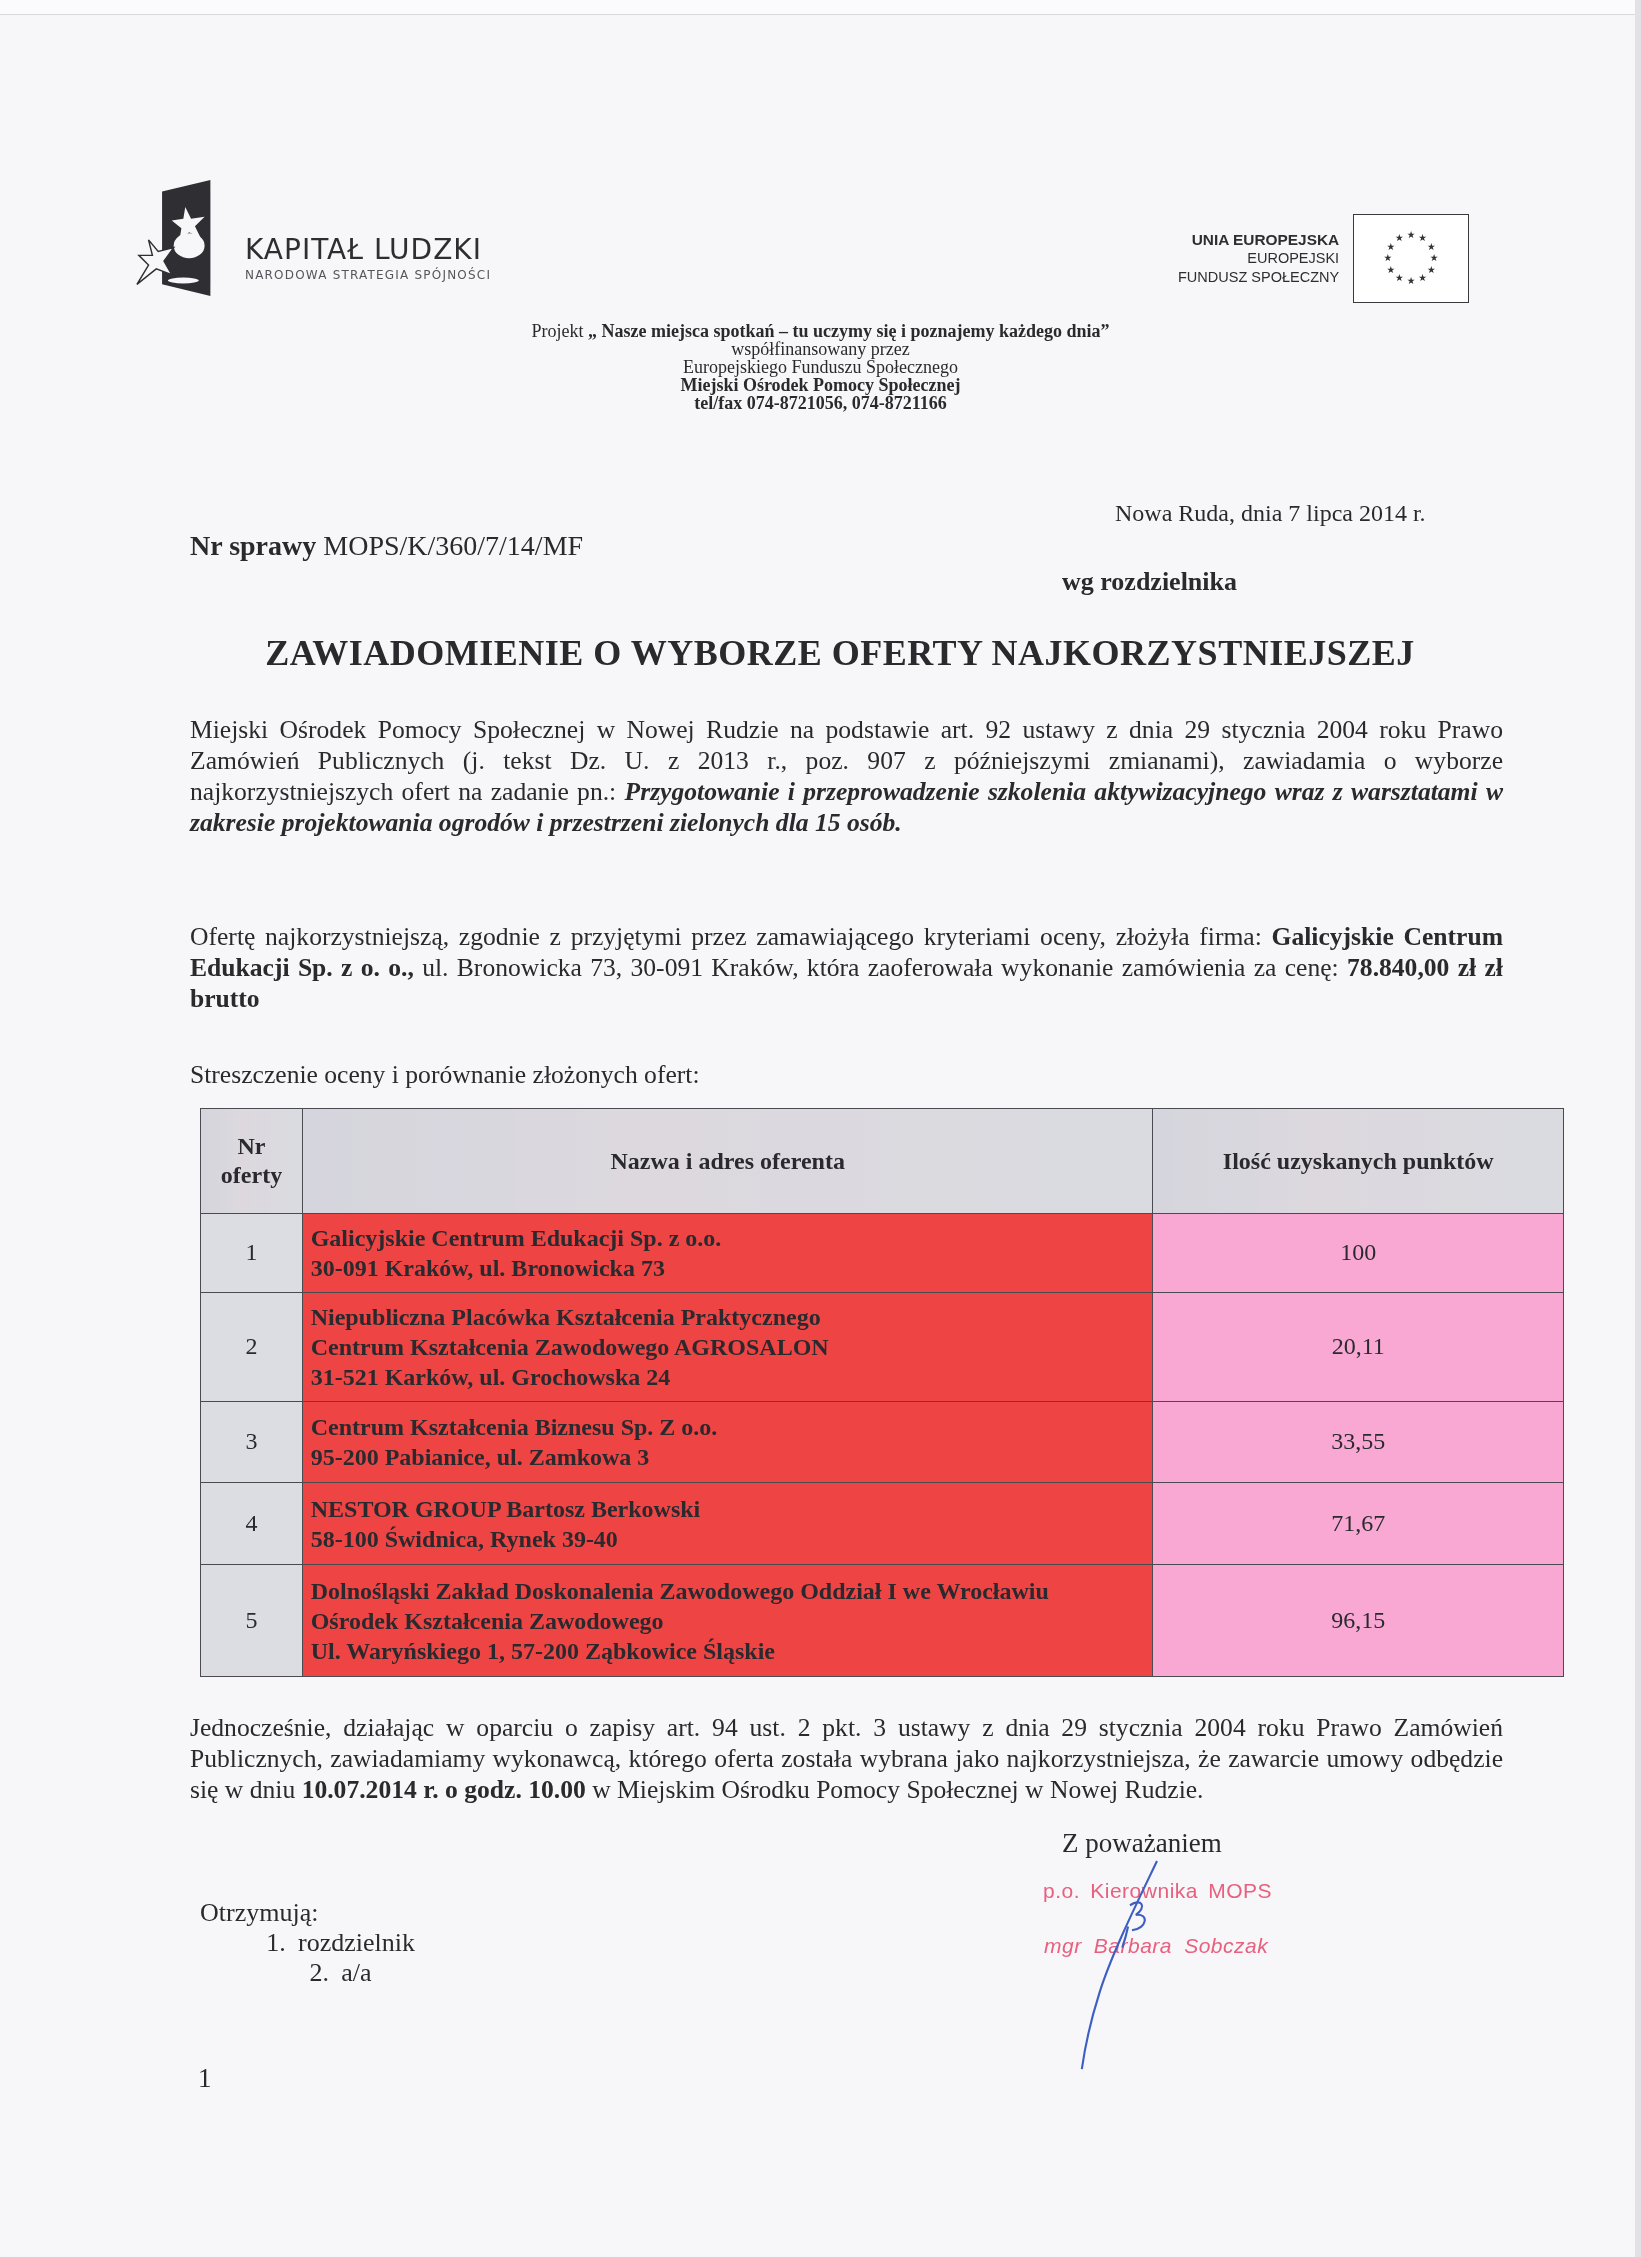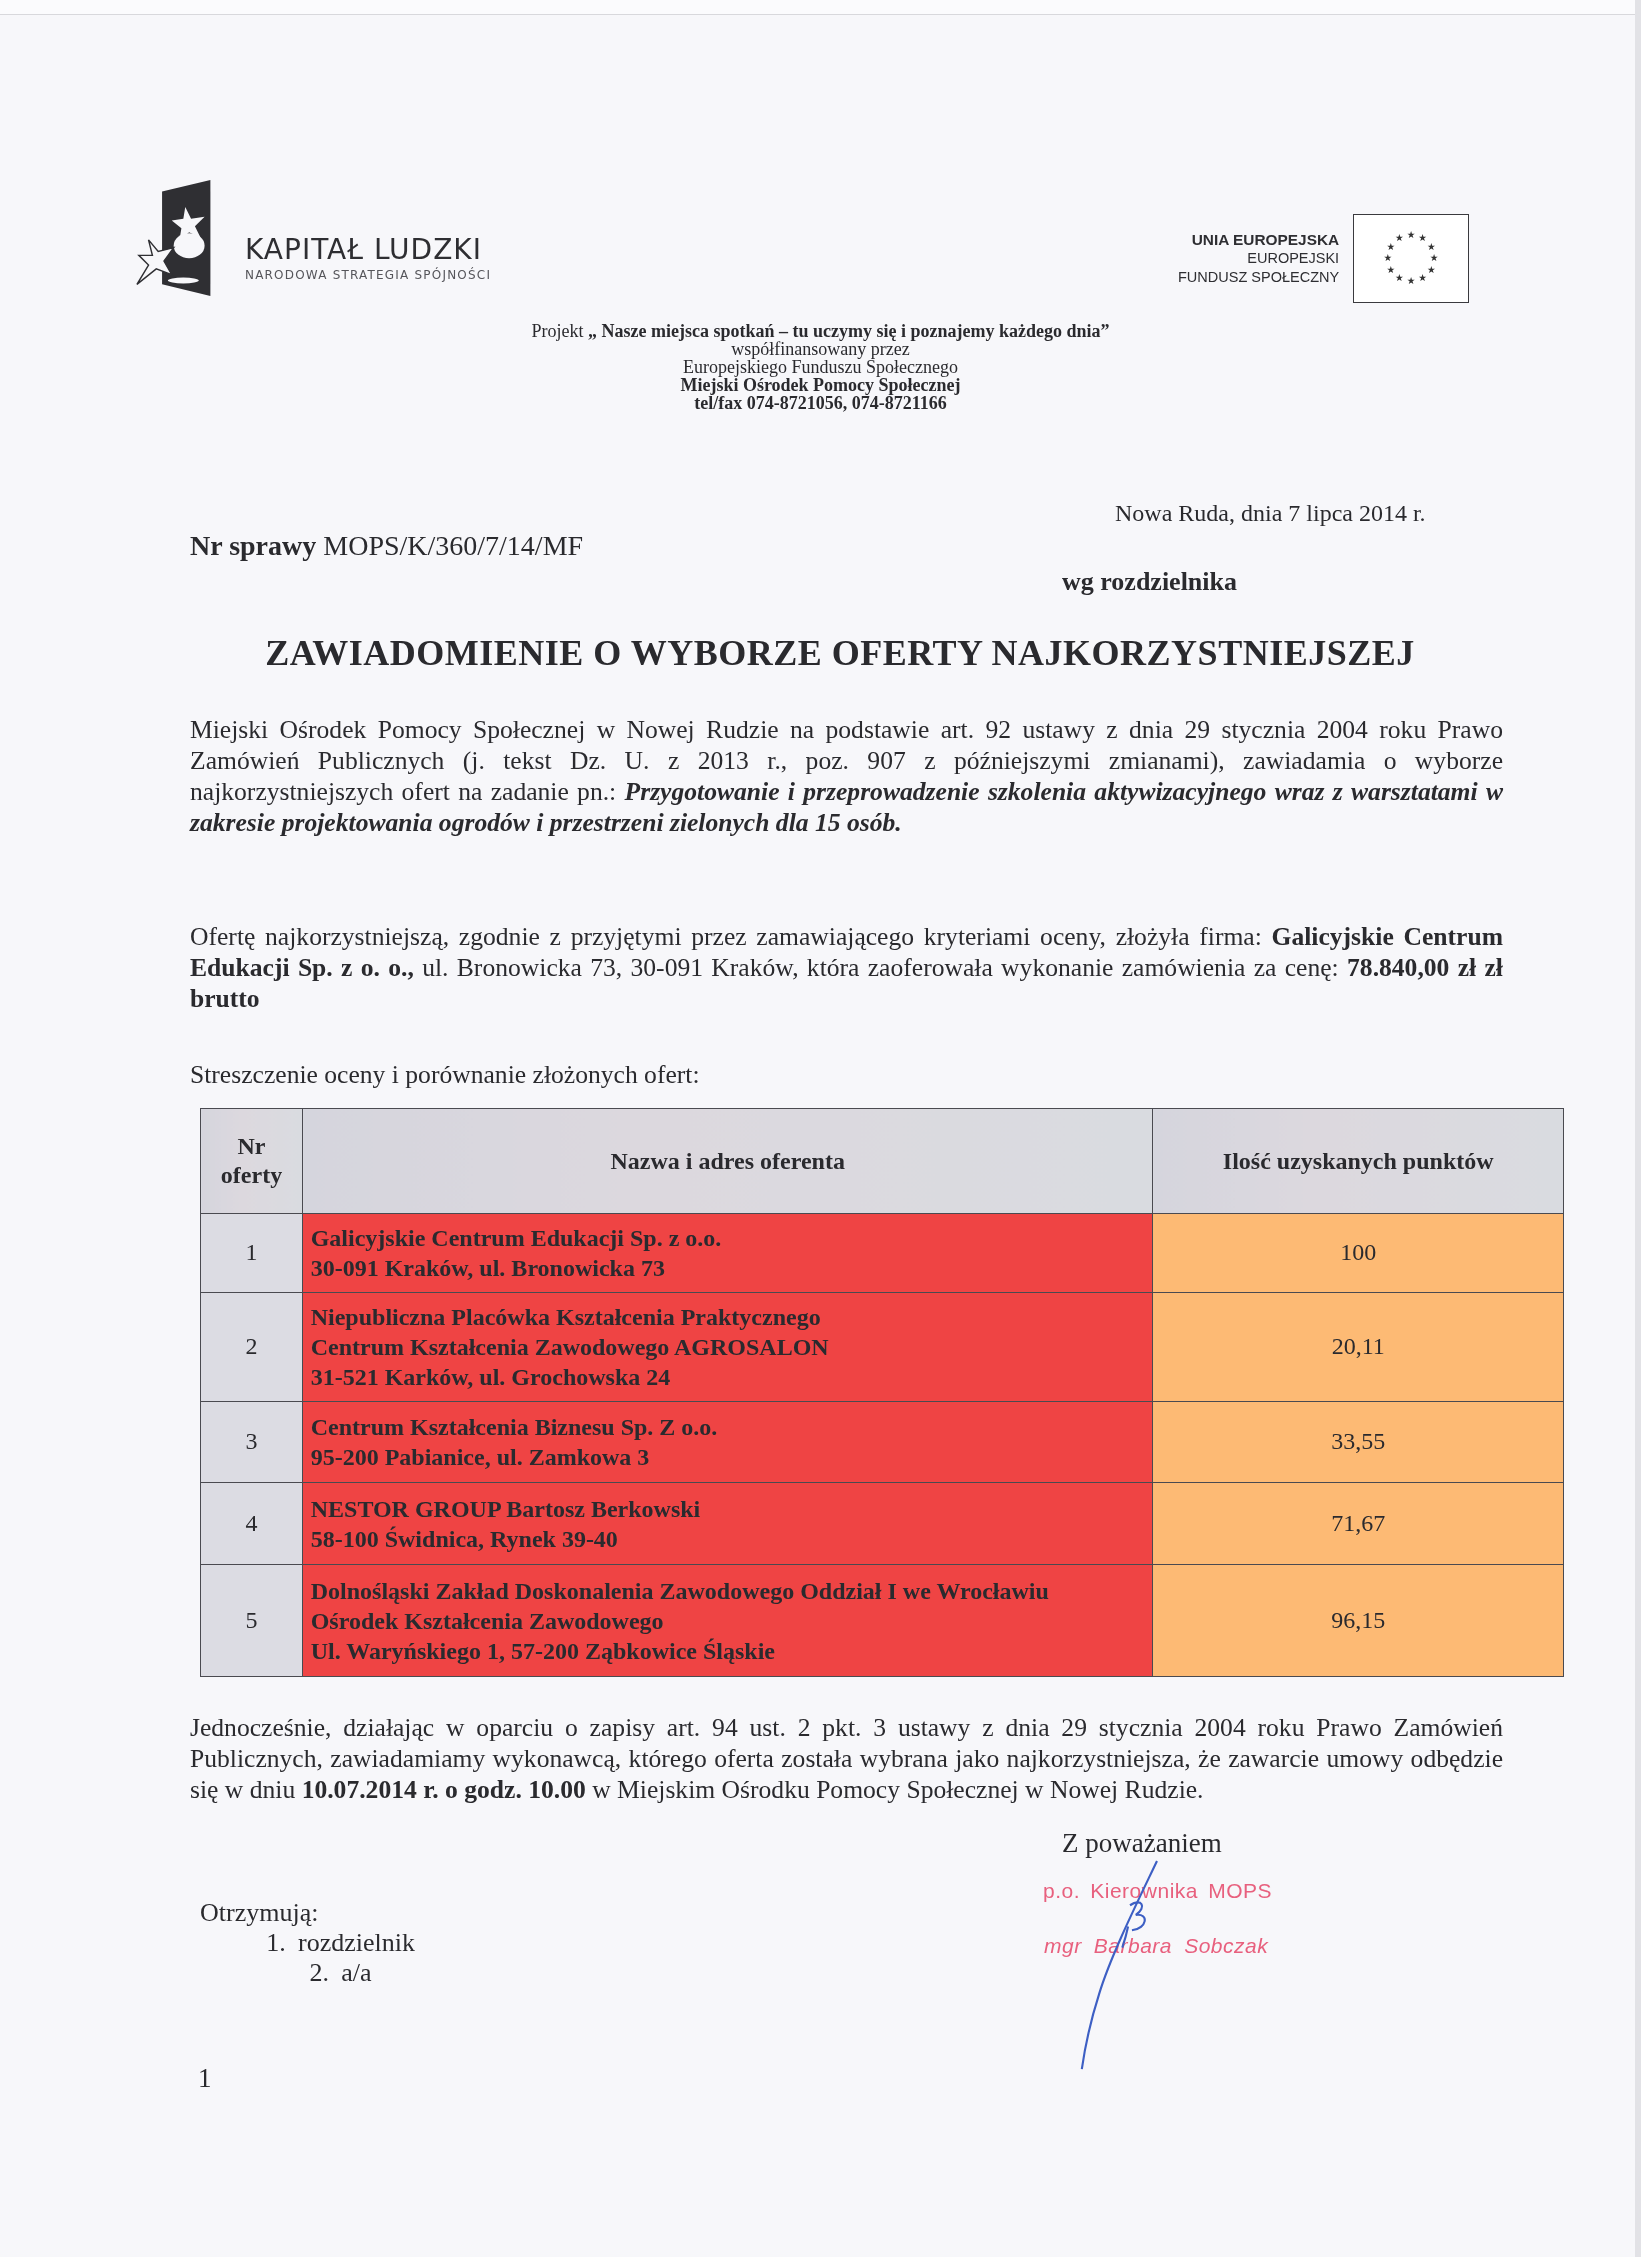--- a/index.html
+++ b/index.html
@@ -42,21 +42,21 @@
   .p2 { top: 921px; }
   .p3 { top: 1059px; }
   .p4 { top: 1712px; }
 
   
   .offers { position: absolute; left: 200px; top: 1108px; width: 1364px; border-collapse: collapse; font-size: 24px; }
   .offers td, .offers th { border: 1.9px solid #4a4a50; vertical-align: middle; }
   .offers th { background: linear-gradient(90deg, #d5d5dd 0%, #dcd8de 40%, #d9dbe0 100%); font-weight: bold; height: 102px; font-size: 24px; }
   .offers td.nr { background: #dcdce3; text-align: center; width: 99px; font-size: 24px; }
   .offers td.name { padding: 3.9px 7.7px; line-height: 30px; width: 834px; background: #ef4444; font-weight: bold; }
-  .offers td.pts { text-align: center; background: #fdba74; font-size: 24px; }
+  .offers td.pts { text-align: center; background: #f9a8d4; font-size: 24px; }
   .offers th.nr-h { width: 99px; line-height: 29px; }
   .offers tr.r1 td { height: 70px; }
   .offers tr.r2 td { height: 100px; }
   .offers tr.r3 td { height: 73px; }
   .offers tr.r4 td { height: 73px; }
   .offers tr.r5 td { height: 103px; }
 
   .regards { position: absolute; left: 1062px; top: 1828px; font-size: 27px; }
   .stamp1 { position: absolute; left: 1043px; top: 1879px; font-family: "Liberation Sans", sans-serif; font-size: 21px; color: #e8607e; letter-spacing: 0.5px; word-spacing: 3.9px; }
   .stamp2 { position: absolute; left: 1044px; top: 1934px; font-family: "Liberation Sans", sans-serif; font-size: 21px; font-style: italic; color: #e8607e; letter-spacing: 0.5px; word-spacing: 5.8px; }

